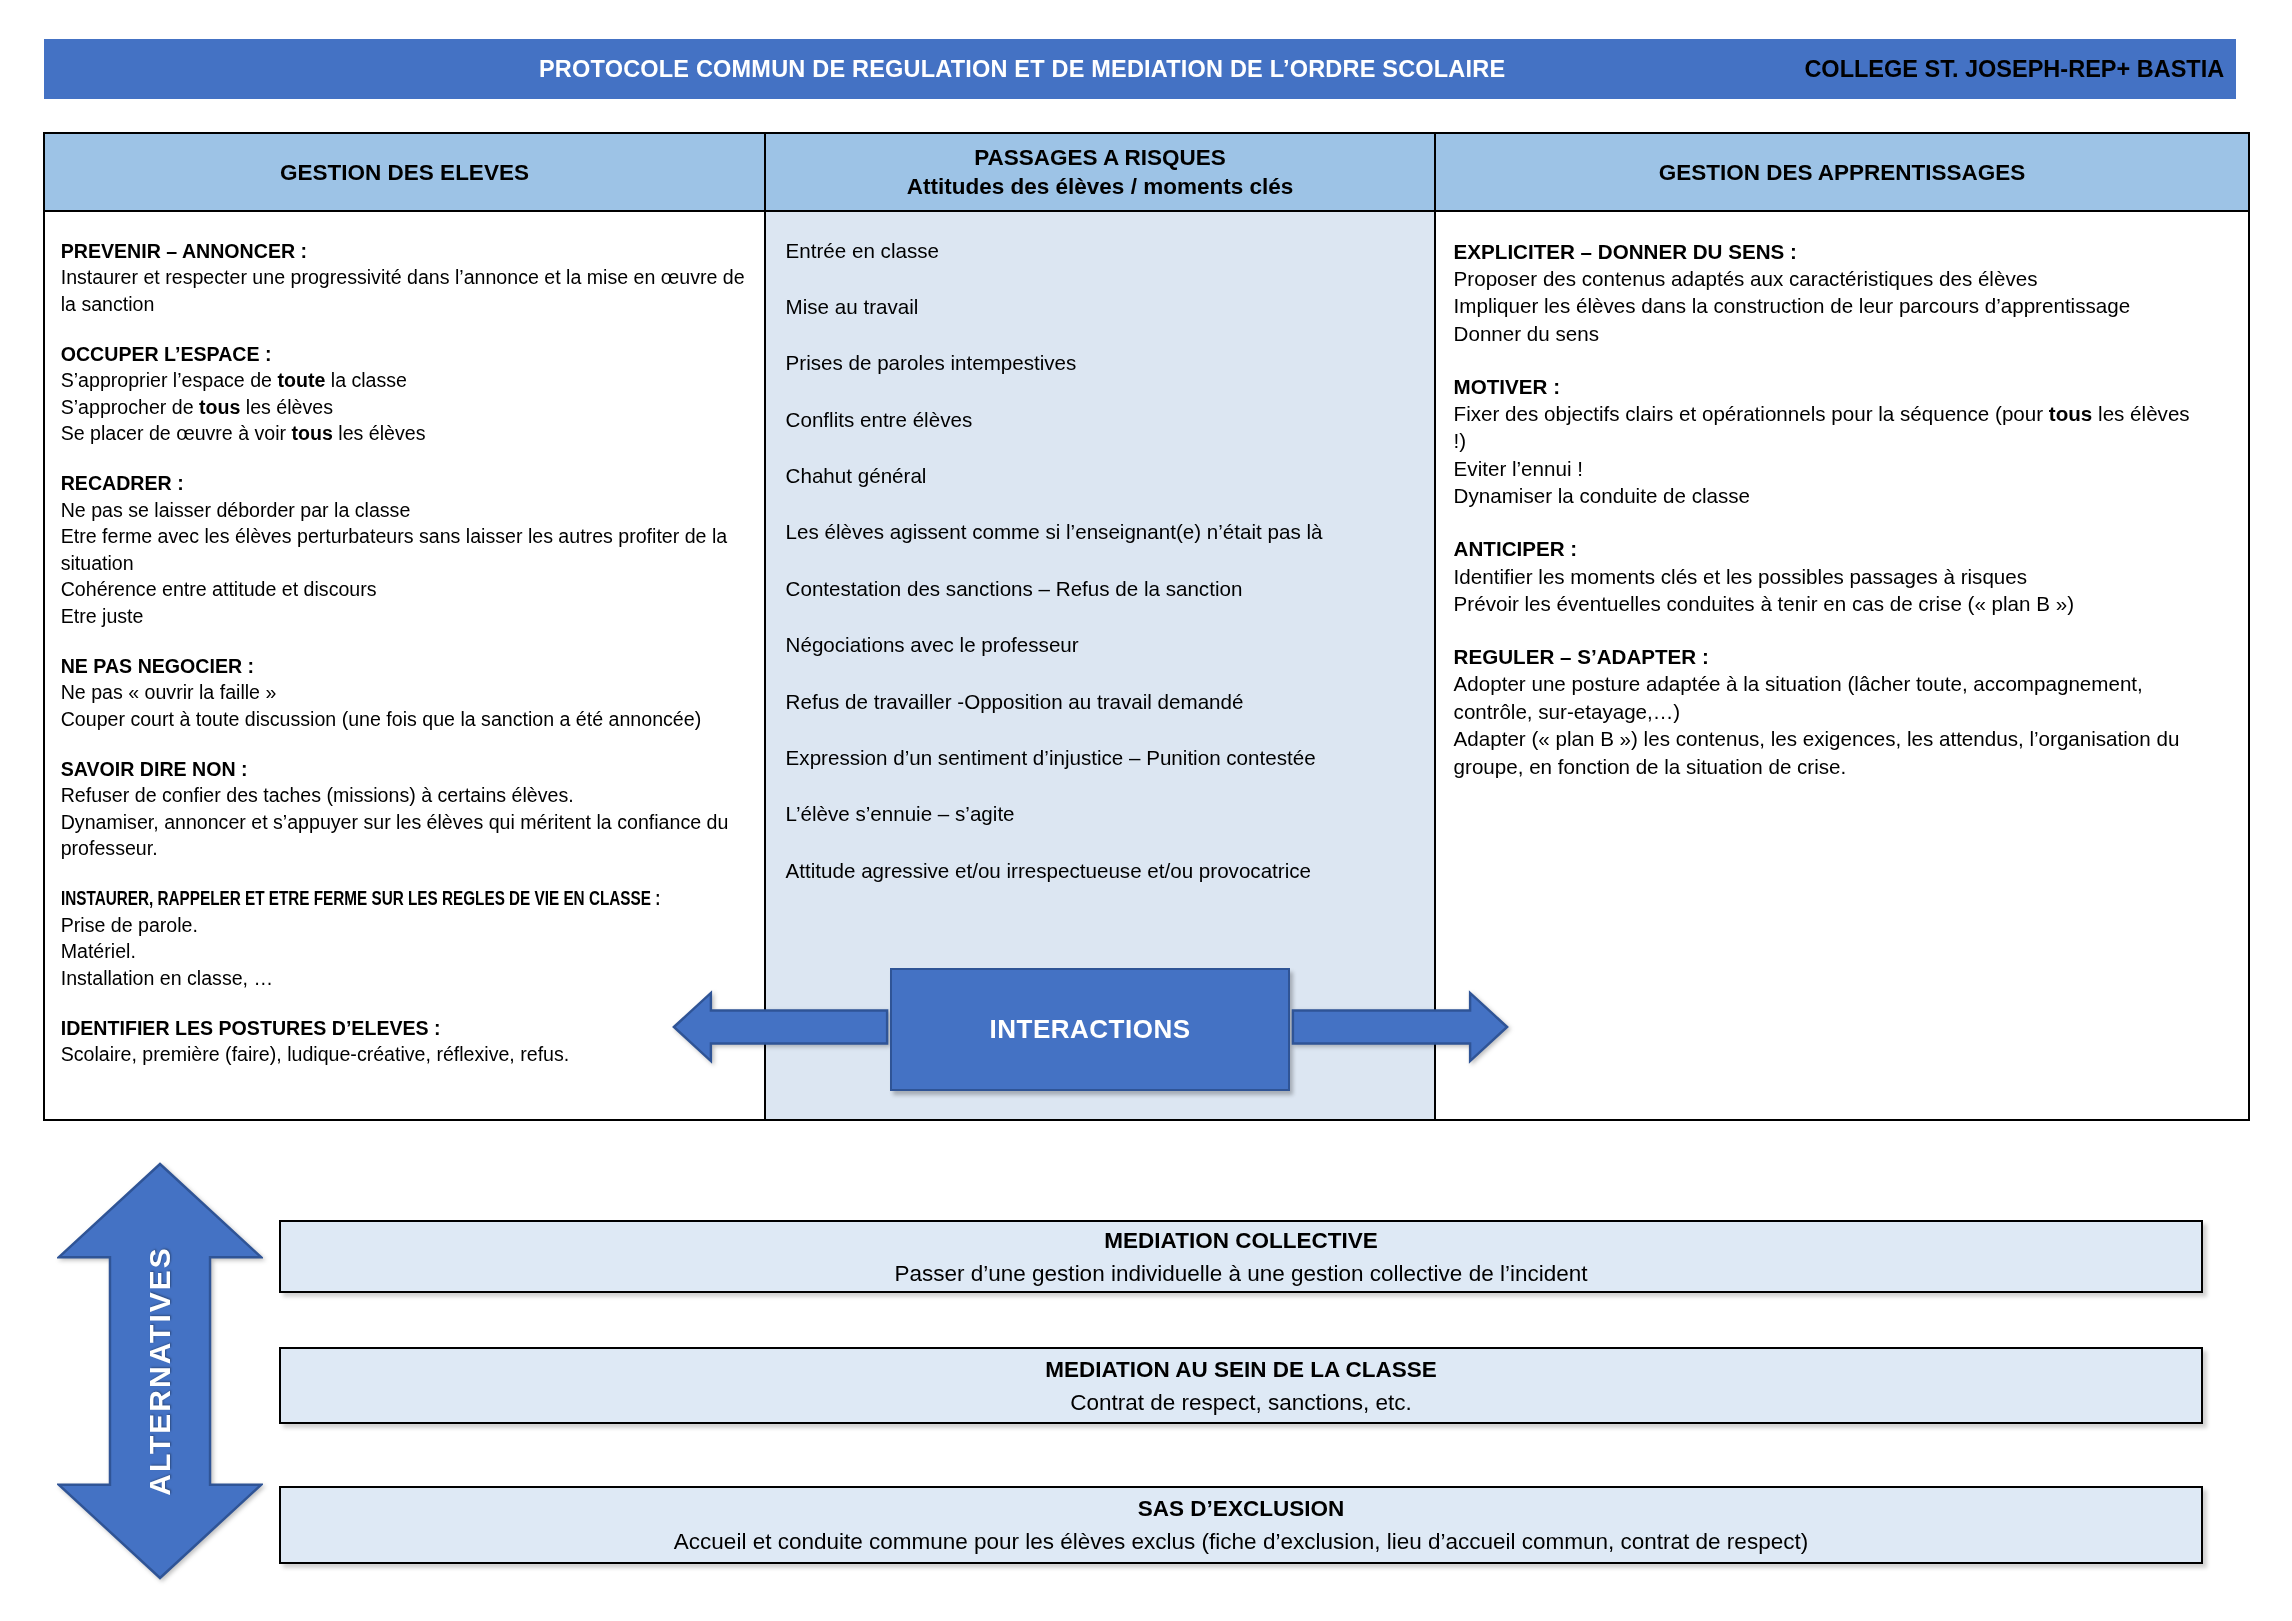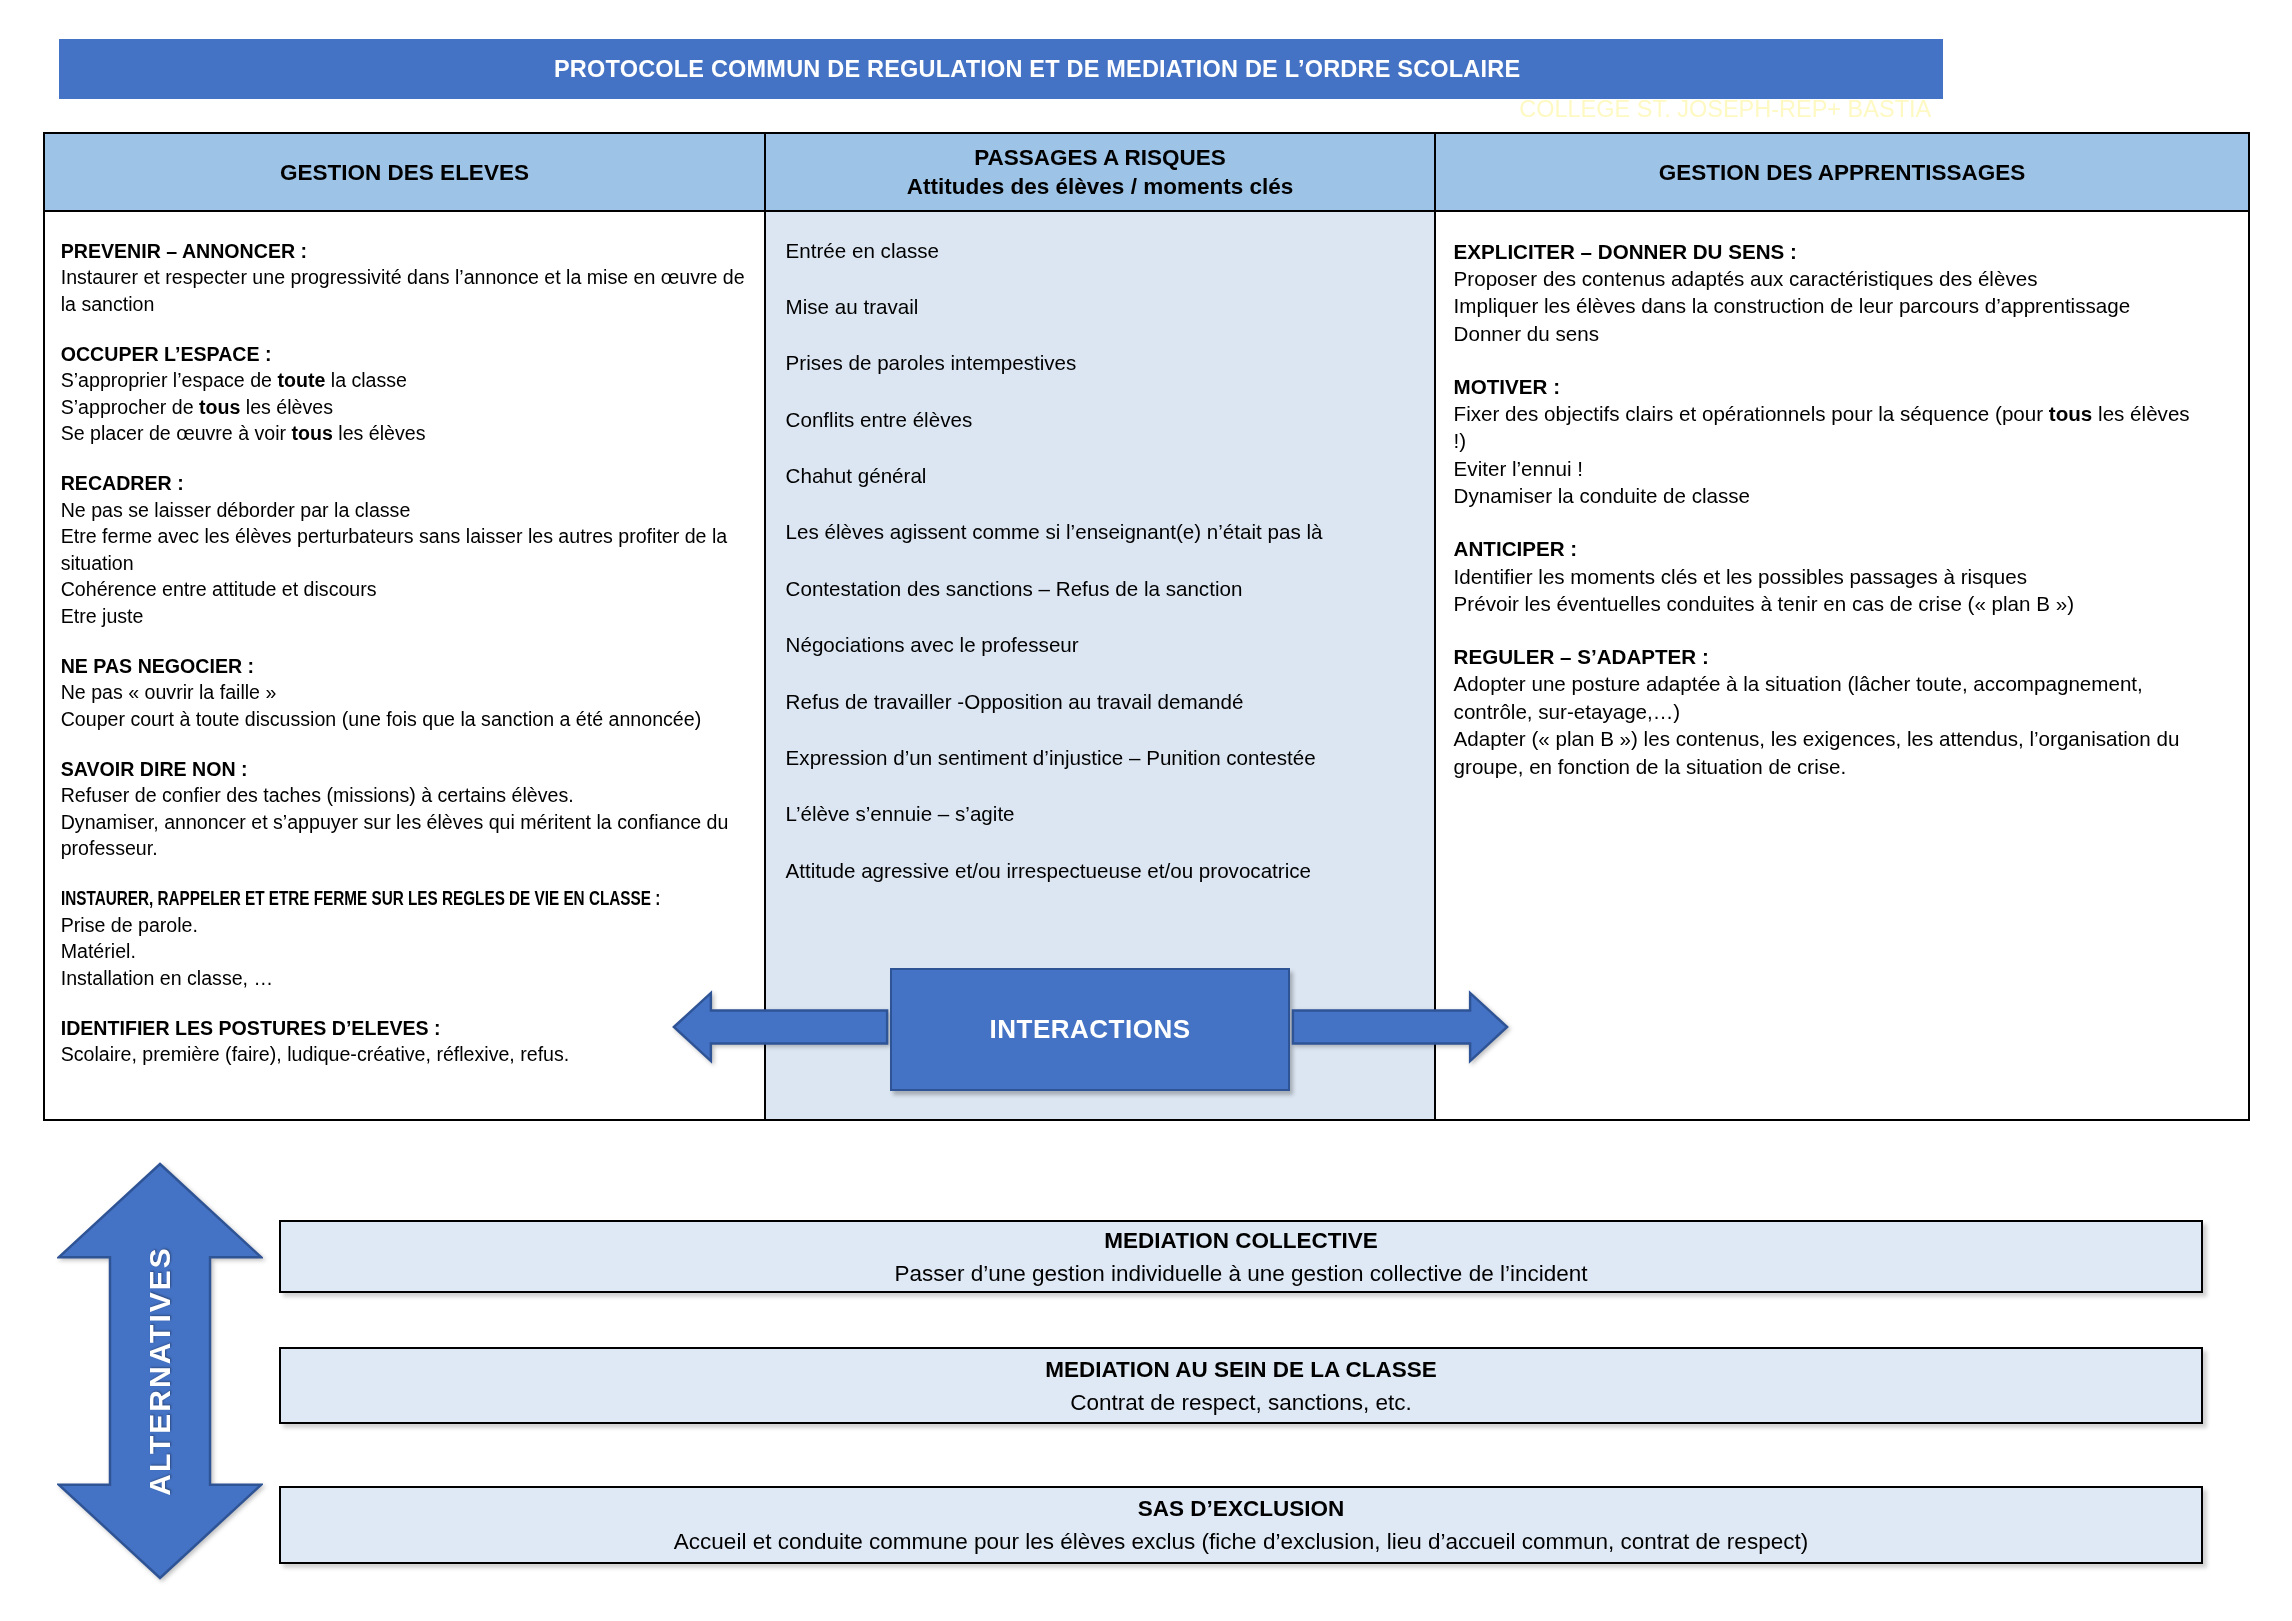--- a/index.html
+++ b/index.html
@@ -1,24 +1,24 @@
 <!DOCTYPE html>
 <html><head>
 <meta charset="utf-8">
 <style>
   html,body{margin:0;padding:0;background:#fff;}
   #page{position:relative;width:2293px;height:1621px;background:#fff;
         font-family:"Liberation Sans",sans-serif;color:#000;overflow:hidden;}
 
   
-  .topbar{position:absolute;left:59px;top:39px;width:1884px;height:60px;background:#4472C4;}
+  .topbar{position:absolute;left:44px;top:39px;width:2192px;height:60px;background:#4472C4;}
   .topbar .title{position:absolute;left:495px;top:50%;transform:translateY(-50%);
         color:#fff;font-weight:bold;font-size:23.5px;letter-spacing:0.2px;white-space:nowrap;}
   .topbar .school{position:absolute;right:11.8px;top:50%;transform:translateY(-50%);
-        color:#fef9c3;font-weight:normal;font-size:23.5px;white-space:nowrap;margin-top:40px;}
+        color:#000000;font-weight:bold;font-size:23.5px;white-space:nowrap;}
 
   
   .ptable{position:absolute;left:43px;top:132px;width:2207px;height:989px;
         border:2.9px solid #000;box-sizing:border-box;background:#fff;
         display:grid;grid-template-columns:721px 670px 1fr;grid-template-rows:78px 1fr;}
   .th{background:#9DC3E6;border-bottom:2.9px solid #000;display:flex;flex-direction:column;
         align-items:center;justify-content:center;text-align:center;
         font-weight:bold;font-size:22.5px;line-height:29px;box-sizing:border-box;}
   .bl{border-right:2px solid #000;}
   .td{box-sizing:border-box;overflow:hidden;position:relative;}

